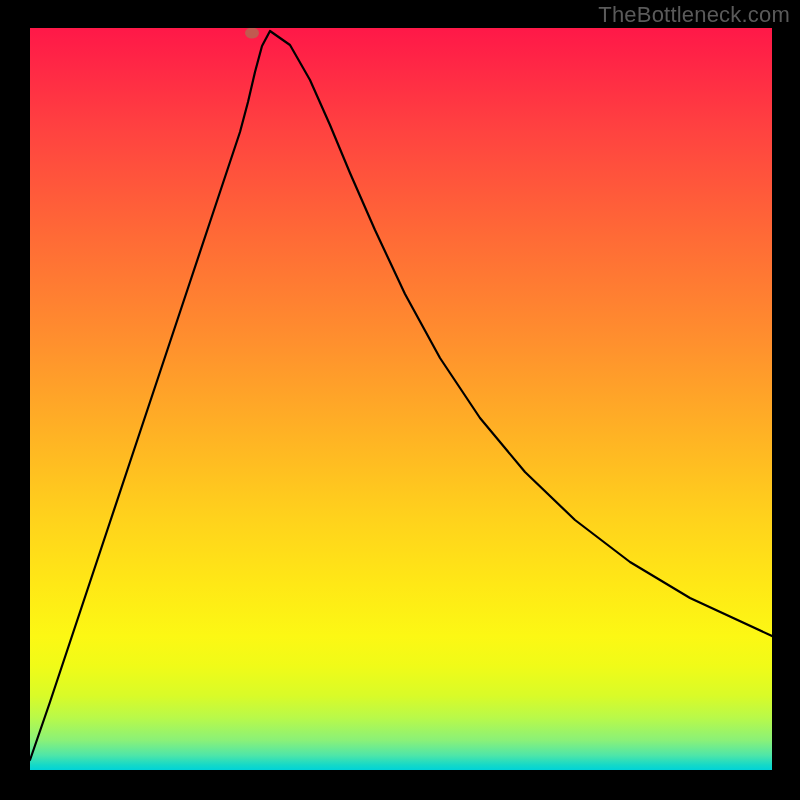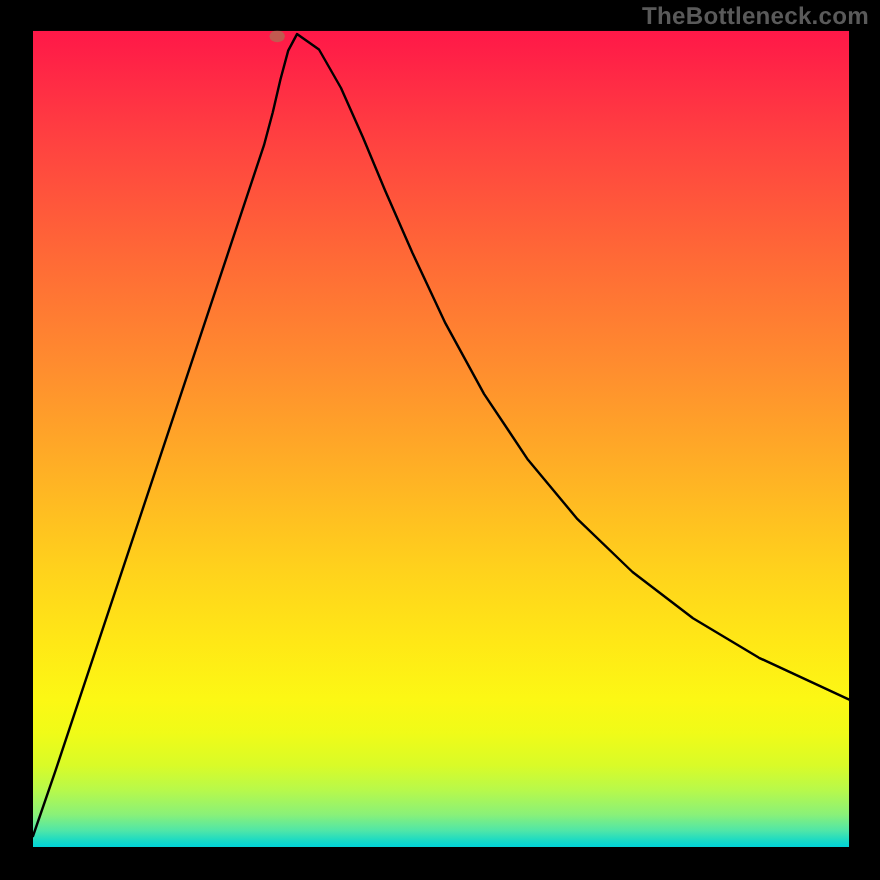--- a/index.html
+++ b/index.html
@@ -15,21 +15,21 @@
     position: relative;
     width: 800px;
     height: 800px;
   }
   .watermark {
     position: absolute;
     top: 2px;
     right: 10px;
     color: #5a5a5a;
     font-size: 22px;
-    font-weight: 700;
+    font-weight: 400;
     letter-spacing: 0.2px;
     z-index: 20;
   }
   .plot-area {
     position: absolute;
     left: 30px;
     top: 28px;
     width: 742px;
     height: 742px;
     overflow: hidden;

